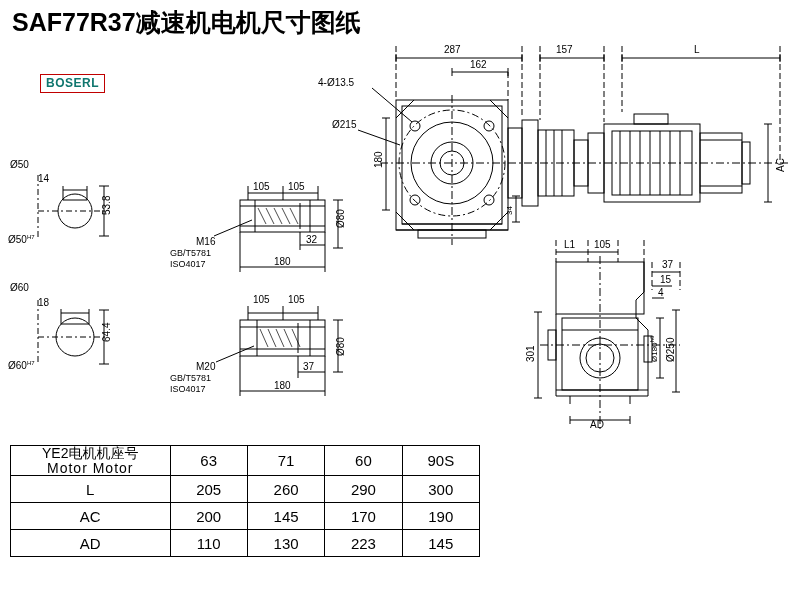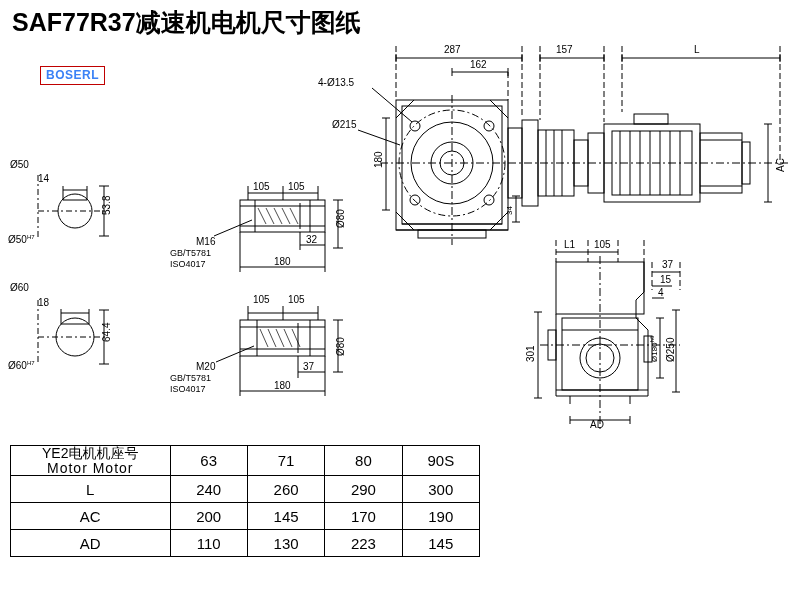--- a/index.html
+++ b/index.html
@@ -9,22 +9,22 @@
     color:#000;position:relative;overflow:hidden;
   }
   #sheet{position:absolute;left:0;top:0;width:800px;height:595px;}
   .title{
     position:absolute;left:12px;top:6px;
     font-family:"Liberation Sans", sans-serif;
     font-weight:bold;font-size:25px;letter-spacing:0px;
     white-space:nowrap;
   }
   .logo{
-    position:absolute;left:40px;top:66px;
-    border:1px solid #c00000;color:#3b82f6;
+    position:absolute;left:40px;top:74px;
+    border:1px solid #c00000;color:#0f766e;
     font-weight:bold;font-size:12px;
     padding:1px 5px 2px 5px;letter-spacing:0.5px;
   }
   svg{position:absolute;left:0;top:0;}
   .lbl{font-family:"Liberation Sans", sans-serif;font-size:10px;fill:#000;}
   .lbl9{font-family:"Liberation Sans", sans-serif;font-size:9px;fill:#000;}
   .lbl8{font-family:"Liberation Sans", sans-serif;font-size:8px;fill:#000;}
   .sup{font-size:6px;}
   
   .spec{
@@ -344,26 +344,26 @@
 
   <table class="spec">
     <tbody>
         <tr>
       <td class="hdr">
         <span class="cn">YE2电机机座号</span>
         <span class="en">Motor Motor</span>
       </td>
       <td class="val">63</td>
       <td class="val">71</td>
-      <td class="val">80</td>
+      <td class="val">60</td>
       <td class="val">90S</td>
     </tr>
     <tr>
       <td class="rowlabel">L</td>
-      <td class="val">240</td>
+      <td class="val">205</td>
       <td class="val">260</td>
       <td class="val">290</td>
       <td class="val">300</td>
     </tr>
     <tr>
       <td class="rowlabel">AC</td>
       <td class="val">200</td>
       <td class="val">145</td>
       <td class="val">170</td>
       <td class="val">190</td>

